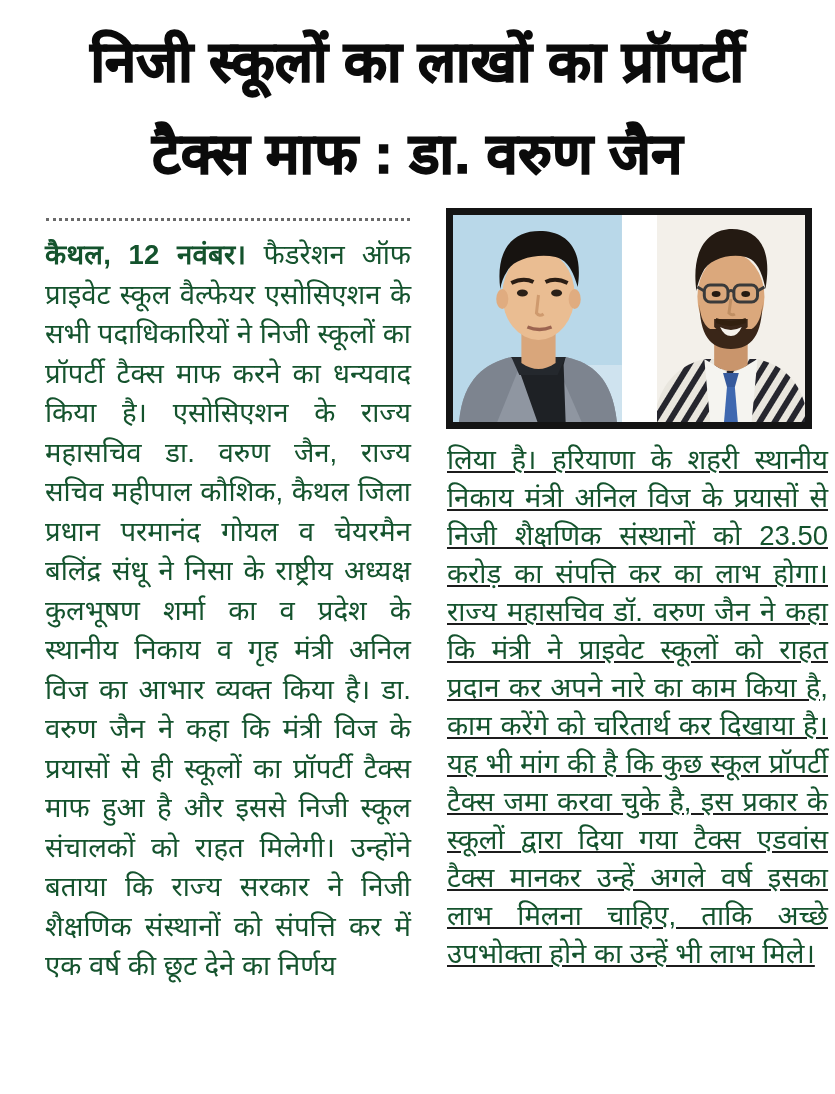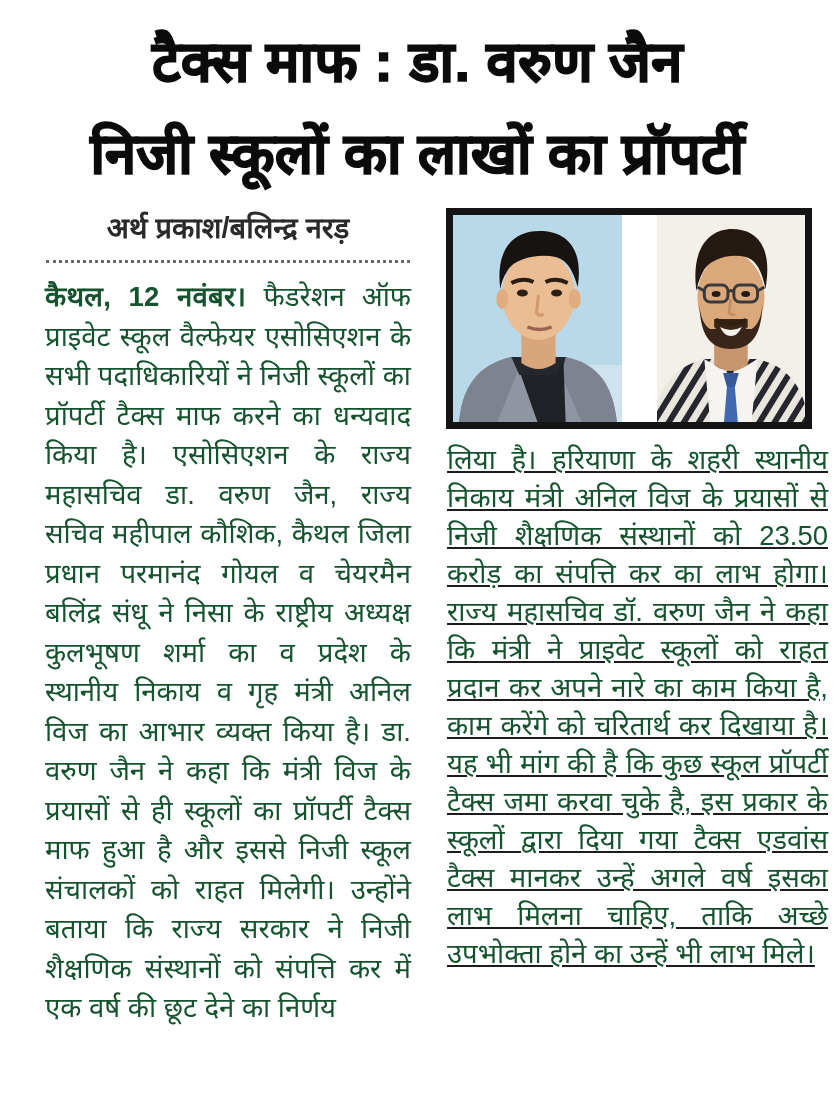--- a/index.html
+++ b/index.html
@@ -82,28 +82,27 @@
   .portrait-a { width: 48%; }
   .photo-gap { width: 10%; background: #ffffff; }
   .portrait-b { width: 42%; }
 </style>
 </head>
 <body>
 
 <div class="page">
 
   <header class="headline">
+    <div class="hl-line">निजी स्कूलों का लाखों का प्रॉपर्टी</div>
     <div class="hl-line">टैक्स माफ : डा. वरुण जैन</div>
-    <div class="hl-line">निजी स्कूलों का लाखों का प्रॉपर्टी</div>
   </header>
 
   <div class="columns">
 
     <div class="col-left">
-      <div class="byline">अर्थ प्रकाश/बलिन्द्र नरड़</div>
       <div class="dotted-sep"></div>
       <p class="body-text"><strong class="dateline">कैथल, 12 नवंबर। </strong><span>फैडरेशन ऑफ प्राइवेट स्कूल वैल्फेयर एसोसिएशन के सभी पदाधिकारियों ने निजी स्कूलों का प्रॉपर्टी टैक्स माफ करने का धन्यवाद किया है। एसोसिएशन के राज्य महासचिव डा. वरुण जैन, राज्य सचिव महीपाल कौशिक, कैथल जिला प्रधान परमानंद गोयल व चेयरमैन बलिंद्र संधू ने निसा के राष्ट्रीय अध्यक्ष कुलभूषण शर्मा का व प्रदेश के स्थानीय निकाय व गृह मंत्री अनिल विज का आभार व्यक्त किया है। डा. वरुण जैन ने कहा कि मंत्री विज के प्रयासों से ही स्कूलों का प्रॉपर्टी टैक्स माफ हुआ है और इससे निजी स्कूल संचालकों को राहत मिलेगी। उन्होंने बताया कि राज्य सरकार ने निजी शैक्षणिक संस्थानों को संपत्ति कर में एक वर्ष की छूट देने का निर्णय</span></p>
     </div>
 
     <div class="col-right">
 
       <figure class="photo-frame" style="margin:2px 0 12px 0;">
 
         <svg class="portrait portrait-a" viewBox="0 0 168 207" preserveAspectRatio="none" xmlns="http://www.w3.org/2000/svg">
           <rect width="168" height="207" fill="#b9d8e9"></rect>

